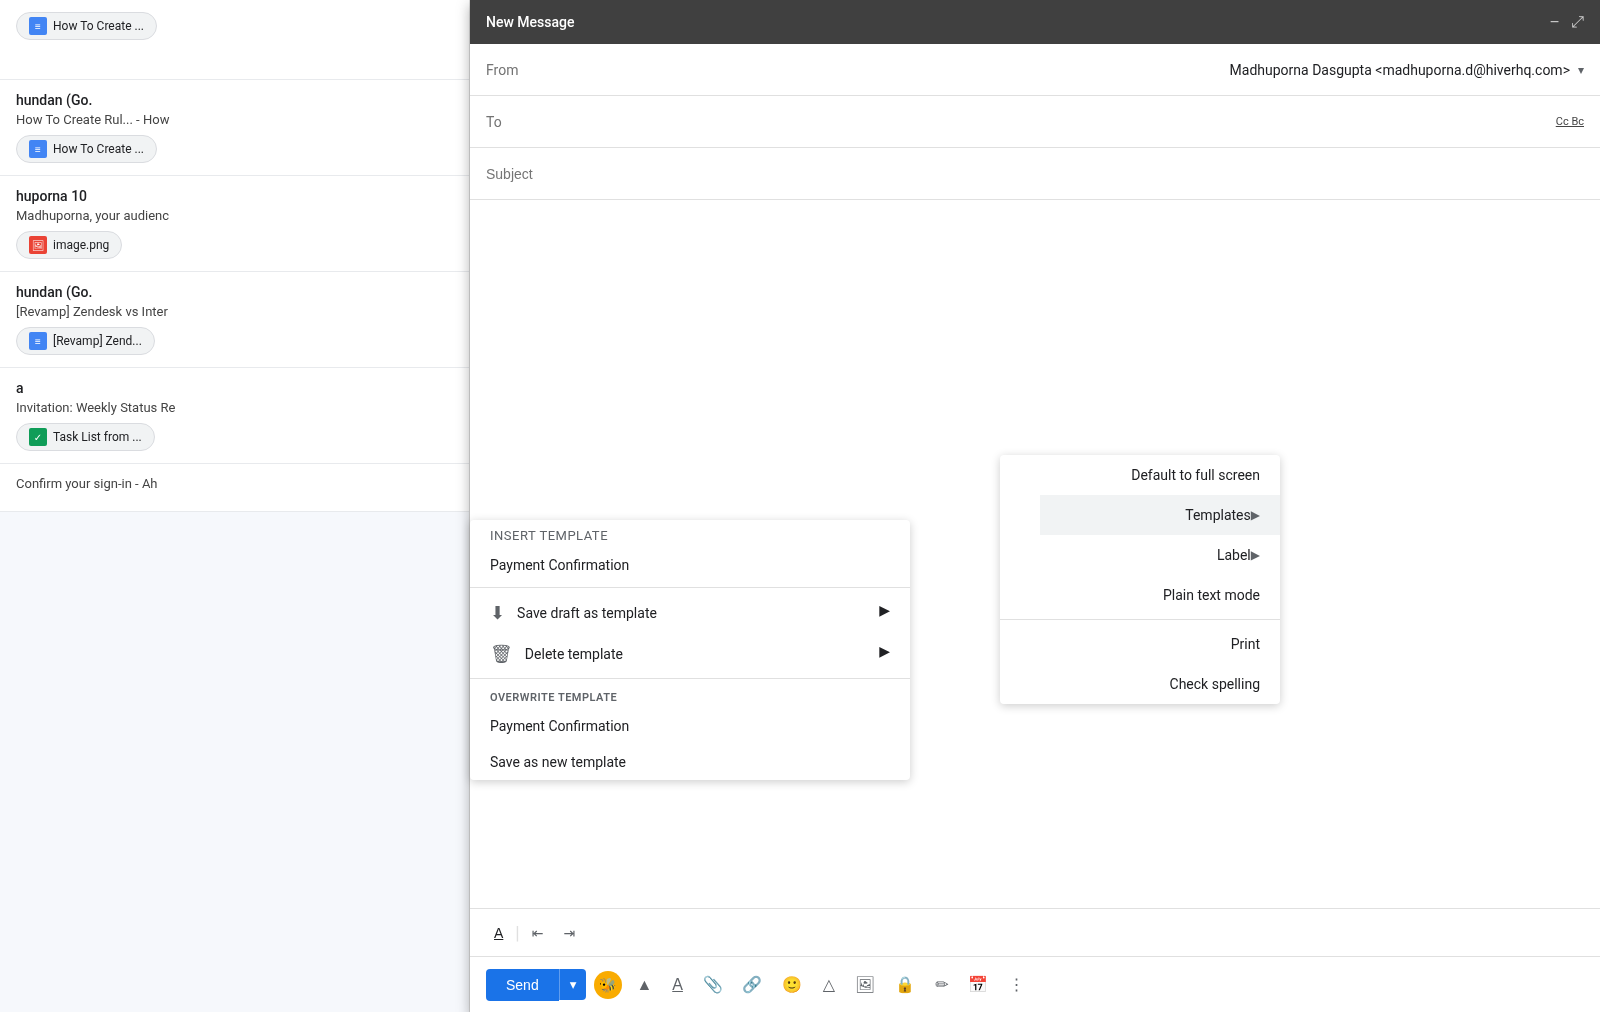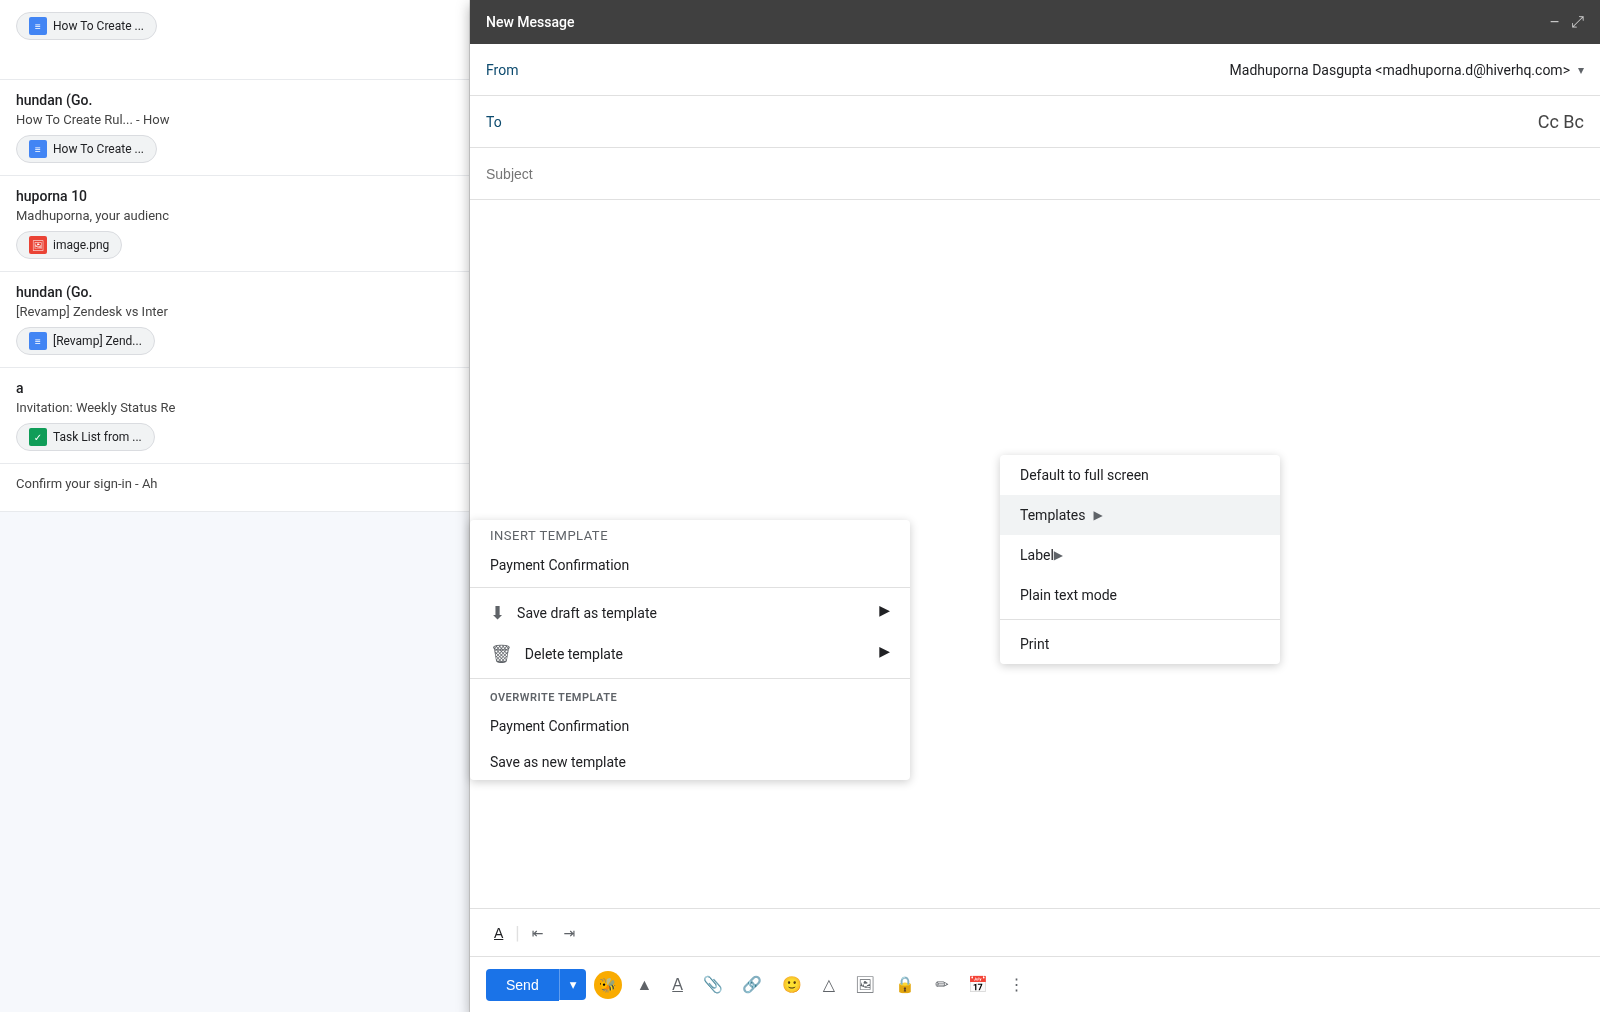--- a/index.html
+++ b/index.html
@@ -135,21 +135,21 @@
 
     .compose-field {
       display: flex;
       align-items: center;
       padding: 0 16px;
       border-bottom: 1px solid #e0e0e0;
       height: 52px;
     }
 
     .compose-field-label {
-      color: #0c4a6e;
+      color: #737373;
       font-size: 14px;
       min-width: 60px;
     }
 
     .compose-field-value {
       flex: 1;
       font-size: 14px;
       color: #202124;
       display: flex;
       align-items: center;
@@ -163,21 +163,22 @@
     }
 
     .compose-from-arrow {
       color: #5f6368;
       font-size: 12px;
     }
 
     .compose-cc-bcc {
       margin-left: auto;
       color: #444;
-      font-size: 18px;
+      font-size: 11px;
+      text-decoration: underline;
     }
 
     .compose-body {
       flex: 1;
       padding: 16px;
       min-height: 500px;
     }
 
     .compose-toolbar {
       position: absolute;
@@ -260,30 +261,30 @@
       background: #fff;
       border-radius: 4px;
       box-shadow: 0 2px 10px rgba(0,0,0,0.2);
       z-index: 100;
       overflow: hidden;
     }
 
     .context-menu-item {
       display: flex;
       align-items: center;
-      justify-content: flex-start;
+      justify-content: flex-end;
       padding: 12px 20px;
       font-size: 14px;
       color: #202124;
       cursor: pointer;
+      margin-left: 40px;
     }
 
     .context-menu-item:hover, .context-menu-item.highlighted {
       background: #f1f3f4;
-      gap: 8px;
     }
 
     .context-menu-item .arrow {
       color: #5f6368;
       font-size: 12px;
     }
 
     .context-menu-divider {
       height: 1px;
       background: #e0e0e0;
@@ -515,13 +516,16 @@
     <span>Label</span>
     <span class="arrow">▶</span>
   </div>
   <div class="context-menu-item">
     <span>Plain text mode</span>
   </div>
   <div class="context-menu-divider"></div>
   <div class="context-menu-item">
     <span>Print</span>
   </div>
+  <div class="context-menu-item">
+    <span>Check spelling</span>
+  </div>
 </div>
 
 </body></html>

